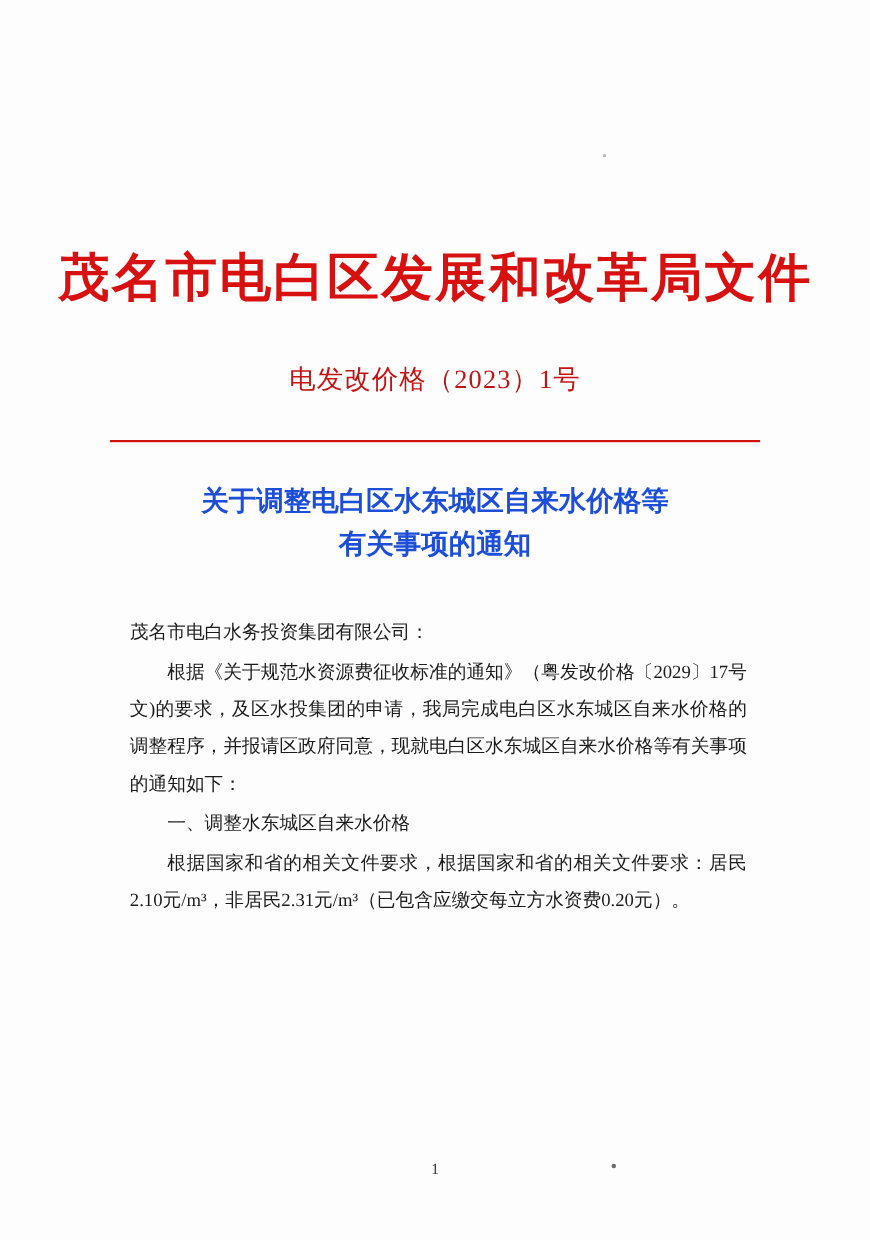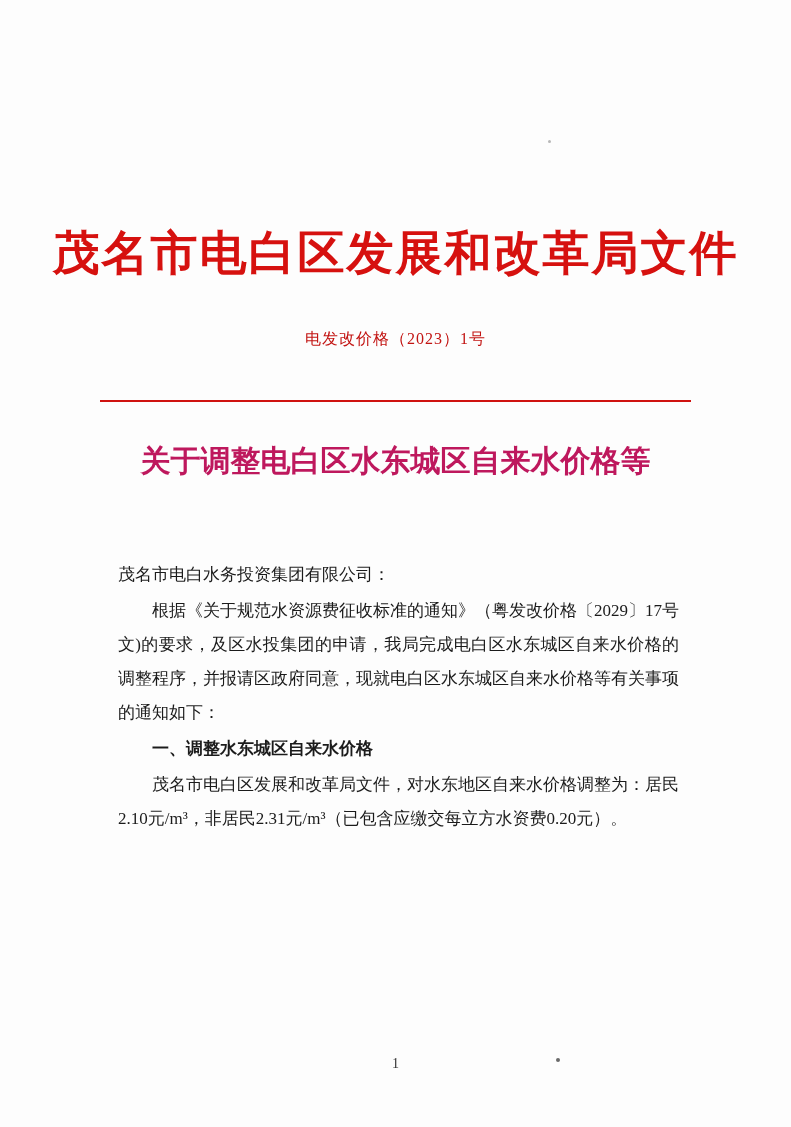--- a/index.html
+++ b/index.html
@@ -42,43 +42,43 @@
     font-family: "Liberation Serif", "DejaVu Serif", serif;
     font-weight: bold;
     font-size: 47px;
     letter-spacing: 2px;
     line-height: 1.2;
     white-space: nowrap;
   }
   .doc-number {
     margin-top: 48px;
     color: #c21412;
-    font-size: 16px;
+    font-size: 24px;
     letter-spacing: 1px;
     font-family: "Liberation Serif", "DejaVu Serif", serif;
   }
   .red-rule {
     position: absolute;
     left: 100px;
     right: 100px;
     top: 400px;
     height: 2px;
     background: #cf1210;
   }
 
   .subject {
     position: absolute;
     left: 110px;
     right: 110px;
     top: 438px;
     text-align: center;
-    font-size: 30px;
+    font-size: 25px;
     font-weight: bold;
     line-height: 1.55;
-    color: #be185d;
+    color: #1d4ed8;
     font-family: "Liberation Serif", "DejaVu Serif", serif;
   }
 
   .body-text {
     position: absolute;
     left: 118px;
     right: 112px;
     top: 558px;
     font-size: 17px;
     line-height: 2.0;
@@ -87,21 +87,21 @@
     font-family: "Liberation Serif", "DejaVu Serif", serif;
   }
   .body-text p {
     margin: 0 0 2px 0;
   }
   .indent {
     text-indent: 2em;
   }
   .heading-line {
     text-indent: 2em;
-    font-weight: bold;
+    font-weight: normal;
   }
   .salutation {
     text-indent: 0;
   }
 
   .page-number {
     position: absolute;
     left: 0;
     right: 0;
     bottom: 55px;
@@ -121,24 +121,25 @@
 
   <div class="doc-header">
     <div class="doc-title-red">茂名市电白区发展和改革局文件</div>
     <div class="doc-number">电发改价格（2023）1号</div>
   </div>
 
   <div class="red-rule"></div>
 
   <div class="subject">
     <div>关于调整电白区水东城区自来水价格等</div>
+    <div>有关事项的通知</div>
   </div>
 
   <div class="body-text">
     <p class="salutation">茂名市电白水务投资集团有限公司：</p>
     <p class="indent">根据《关于规范水资源费征收标准的通知》（粤发改价格〔2029〕17号文)的要求，及区水投集团的申请，我局完成电白区水东城区自来水价格的调整程序，并报请区政府同意，现就电白区水东城区自来水价格等有关事项的通知如下：</p>
     <p class="heading-line">一、调整水东城区自来水价格</p>
-    <p class="indent">茂名市电白区发展和改革局文件，对水东地区自来水价格调整为：居民2.10元/m³，非居民2.31元/m³（已包含应缴交每立方水资费0.20元）。</p>
+    <p class="indent">根据国家和省的相关文件要求，根据国家和省的相关文件要求：居民2.10元/m³，非居民2.31元/m³（已包含应缴交每立方水资费0.20元）。</p>
   </div>
 
   <div class="page-number">1</div>
 
 </div>
 
 </body></html>

